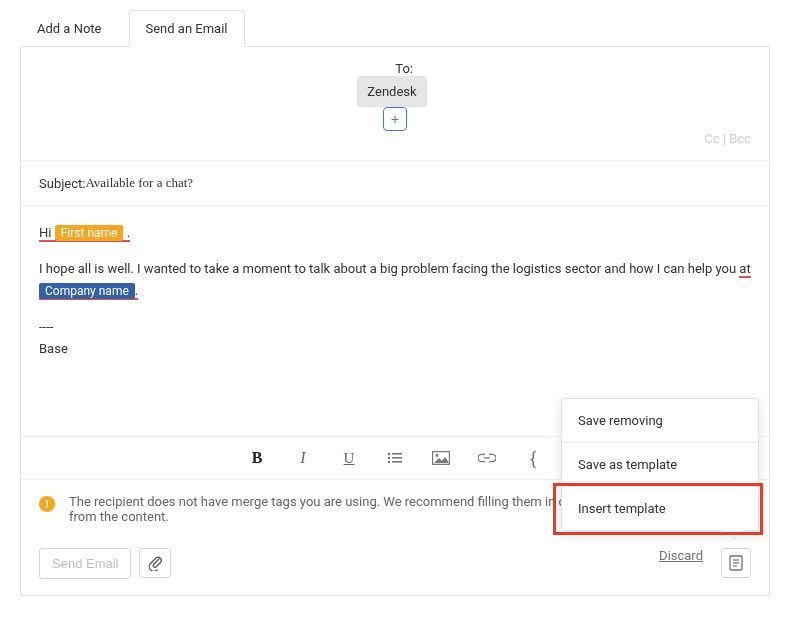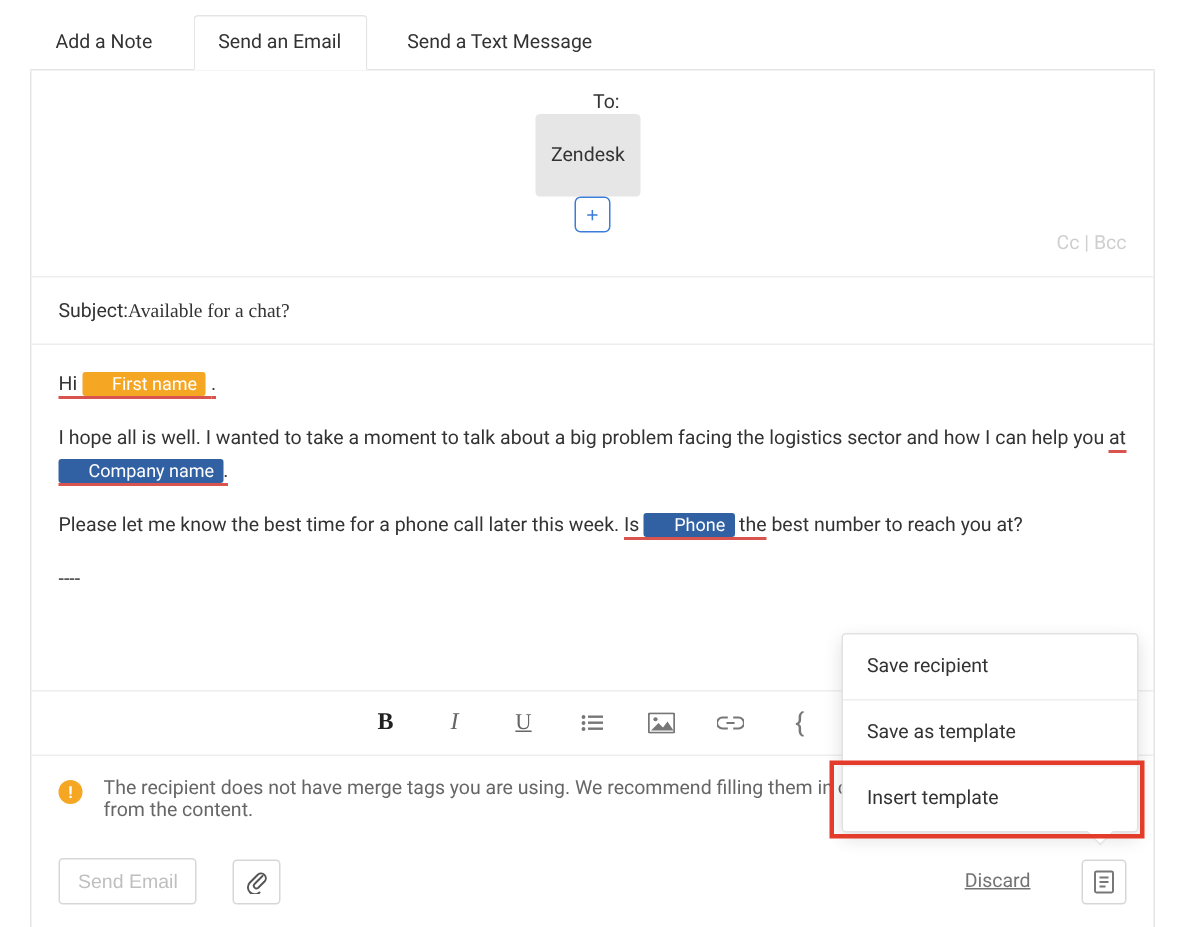--- a/index.html
+++ b/index.html
@@ -47,21 +47,21 @@
     }
     .to-label {
       width: 60px;
       text-align: right;
       padding-right: 12px;
       color: #333;
     }
     .chip {
       background: #e6e6e6;
       border-radius: 3px;
-      padding: 20px 10px;
+      padding: 8px 10px;
       font-size: 13px;
       color: #333;
       margin-right: 6px;
     }
     .add-btn {
       width: 24px; height: 24px;
       border: 1.5px solid #3b7dd8;
       border-radius: 4px;
       color: #3b7dd8;
       display: inline-flex;
@@ -87,21 +87,21 @@
     .body-area {
       padding: 16px 18px 10px 18px;
       line-height: 1.7;
       color: #333;
       min-height: 230px;
     }
     .body-area p { margin-bottom: 14px; }
     .token {
       color: #fff;
       font-size: 12px;
-      padding: 1px 6px 1px 20px;
+      padding: 1px 6px 1px 6px;
       border-radius: 2px;
       position: relative;
       white-space: nowrap;
       text-align: center;
     }
     .token.orange { background: #f5a623; }
     .token.blue { background: #3161a3; }
     .uline-red {
       border-bottom: 2px solid #d9534f;
       padding-bottom: 0px;
@@ -142,23 +142,22 @@
       font-size: 11px;
       font-weight: 700;
       display: inline-flex;
       align-items: center;
       justify-content: center;
       flex-shrink: 0;
       margin-top: 2px;
     }
     .footer-row {
       display:flex;
-      align-items:center;
       padding: 10px 18px 16px 18px;
-      gap: 24px;
+      gap: 8px;
     }
     .send-btn {
       border: 1px solid #d7d7d7;
       background: #fff;
       color: #bfbfbf;
       border-radius: 3px;
       padding: 7px 12px;
       font-size: 13px;
       cursor: default;
     }
@@ -224,21 +223,20 @@
       z-index: 21;
     }
     svg { display:block; }
   </style>
 </head>
 <body>
 
 <div class="tabs">
   <div class="tab">Add a Note</div>
   <div class="tab active">Send an Email</div>
-  <div class="tab">Send a Text Message</div>
 </div>
 
 <div class="card">
 
   <div class="to-row">
     <div class="to-label">To:</div>
     <span class="chip">Zendesk</span>
     <button class="add-btn">
       <span>+</span>
     </button>
@@ -257,25 +255,23 @@
   <div class="body-area">
     <p>
       <span class="uline-red">
         <span>Hi</span>
         <span class="token orange">First name</span>
       </span><span class="uline-red">.</span>
     </p>
     <p>
       <span>I hope all is well. I wanted to take a moment to talk about a big problem facing the logistics sector and how I can help you </span><span class="uline-red"><span>at</span> <span class="token blue">Company name</span>.</span>
     </p>
-    <p>
-      <span>Please let me know the best time for a phone call later this week. </span><span class="uline-red"><span>Is</span> <span class="token blue">Phone</span> <span>the</span></span><span> best number to reach you at?</span>
-    </p>
     <div>
       <div class="sig-divider">----</div>
+      <div>Base</div>
     </div>
   </div>
 
   <div class="toolbar">
     <span class="tb bold-ic">B</span>
     <span class="tb italic-ic">I</span>
     <span class="tb under-ic">U</span>
     <span class="tb">
       <svg width="16" height="14" viewBox="0 0 16 14">
         <circle cx="2" cy="3" r="1.3" fill="#777"></circle>
@@ -321,20 +317,20 @@
       <svg width="14" height="16" viewBox="0 0 14 16">
         <rect x="1" y="1" width="12" height="14" rx="1" fill="none" stroke="#777" stroke-width="1.3"></rect>
         <line x1="4" y1="5" x2="10" y2="5" stroke="#777" stroke-width="1.2"></line>
         <line x1="4" y1="8" x2="10" y2="8" stroke="#777" stroke-width="1.2"></line>
         <line x1="4" y1="11" x2="8" y2="11" stroke="#777" stroke-width="1.2"></line>
       </svg>
     </button>
   </div>
 
   <div class="popover">
-    <div class="popover-item">Save recipient</div>
+    <div class="popover-item">Save removing</div>
     <div class="popover-item">Save as template</div>
     <div class="popover-item">Insert template</div>
   </div>
 
   <div class="highlight-box"></div>
 
 </div>
 
 </body></html>

